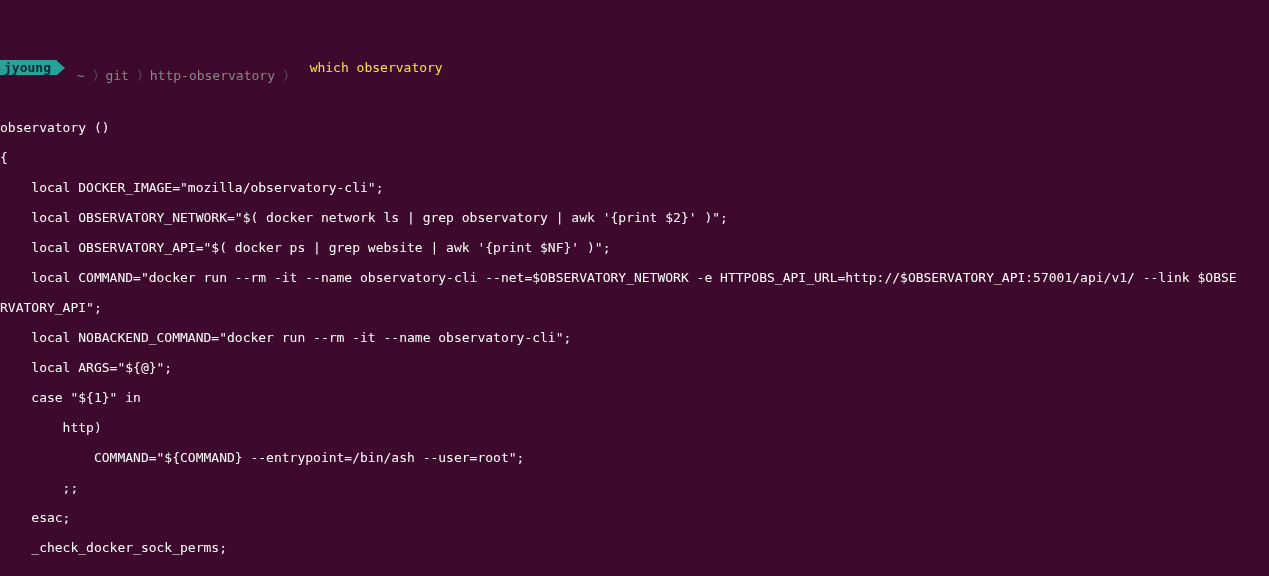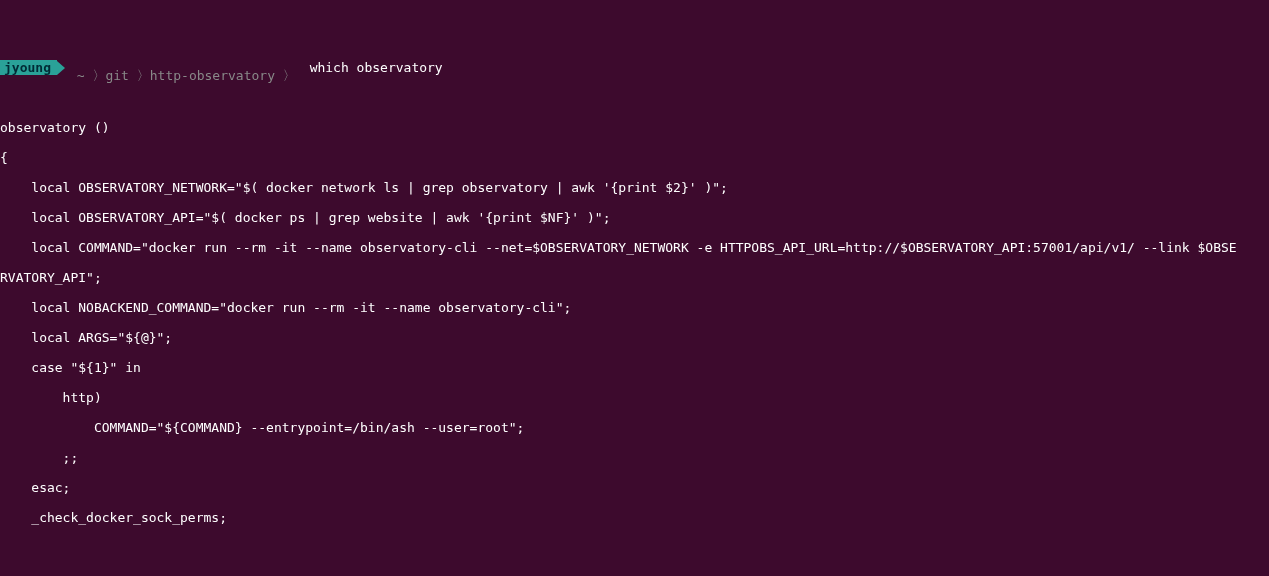--- a/index.html
+++ b/index.html
@@ -31,41 +31,42 @@
   border-top: 7.5px solid transparent;
   border-bottom: 7.5px solid transparent;
   border-left: 8px solid #2aa198;
 }
 .path-seg {
   color: #888;
   padding-left: 4px;
   margin-top: 16px;
 }
 .cmd {
-  color: #ffffff;
+  color: #fde047;
   padding-left: 6px;
 }
 .code-block { padding: 0; }
 .line { height: 15px; }
 </style>
 </head>
 <body>
 
 
 
 <div class="prompt-line">
   <span class="user-seg">jyoung</span>
   <span class="arrow-teal"></span>
   <span class="path-seg"> ~ 〉git 〉http-observatory 〉</span>
   <span class="cmd"> which observatory</span>
 </div>
 
 <div class="code-block">
 <div class="line">observatory ()</div>
 <div class="line">{</div>
+<div class="line">    local DOCKER_IMAGE="mozilla/observatory-cli";</div>
 <div class="line">    local OBSERVATORY_NETWORK="$( docker network ls | grep observatory | awk '{print $2}' )";</div>
 <div class="line">    local OBSERVATORY_API="$( docker ps | grep website | awk '{print $NF}' )";</div>
 <div class="line">    local COMMAND="docker run --rm -it --name observatory-cli --net=$OBSERVATORY_NETWORK -e HTTPOBS_API_URL=http://$OBSERVATORY_API:57001/api/v1/ --link $OBSE</div>
 <div class="line">RVATORY_API";</div>
 <div class="line">    local NOBACKEND_COMMAND="docker run --rm -it --name observatory-cli";</div>
 <div class="line">    local ARGS="${@}";</div>
 <div class="line">    case "${1}" in</div>
 <div class="line">        http)</div>
 <div class="line">            COMMAND="${COMMAND} --entrypoint=/bin/ash --user=root";</div>
 <div class="line">        ;;</div>

